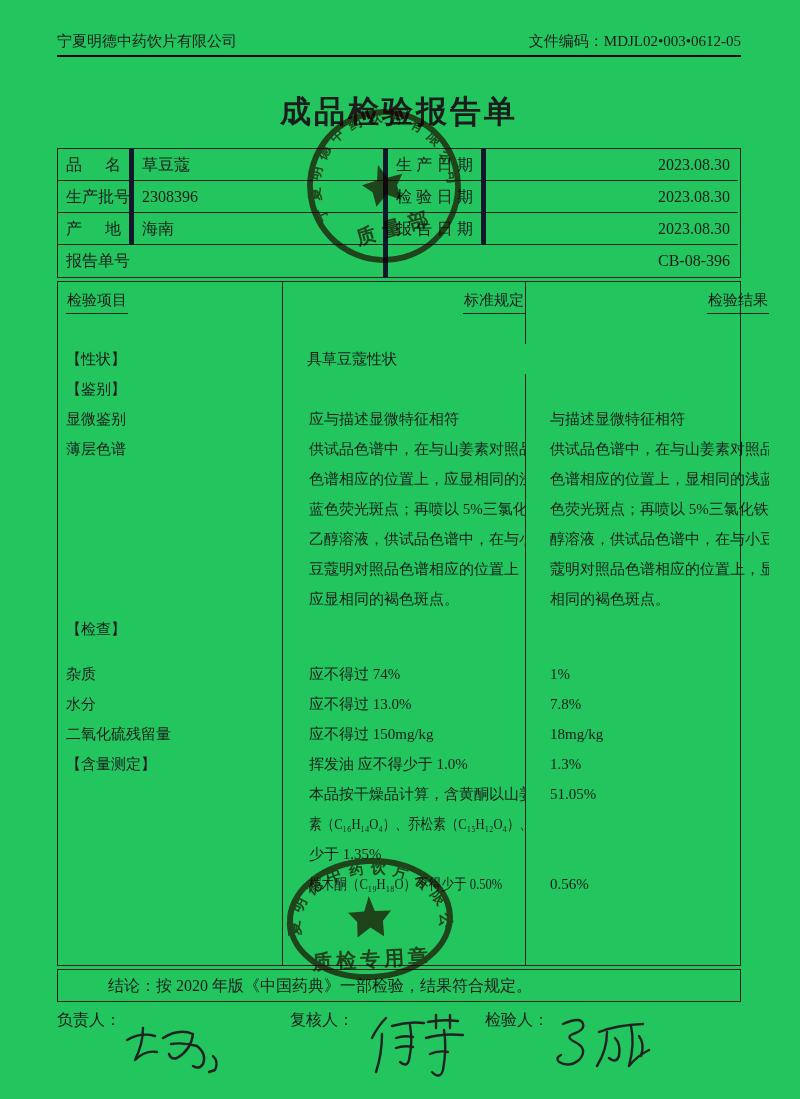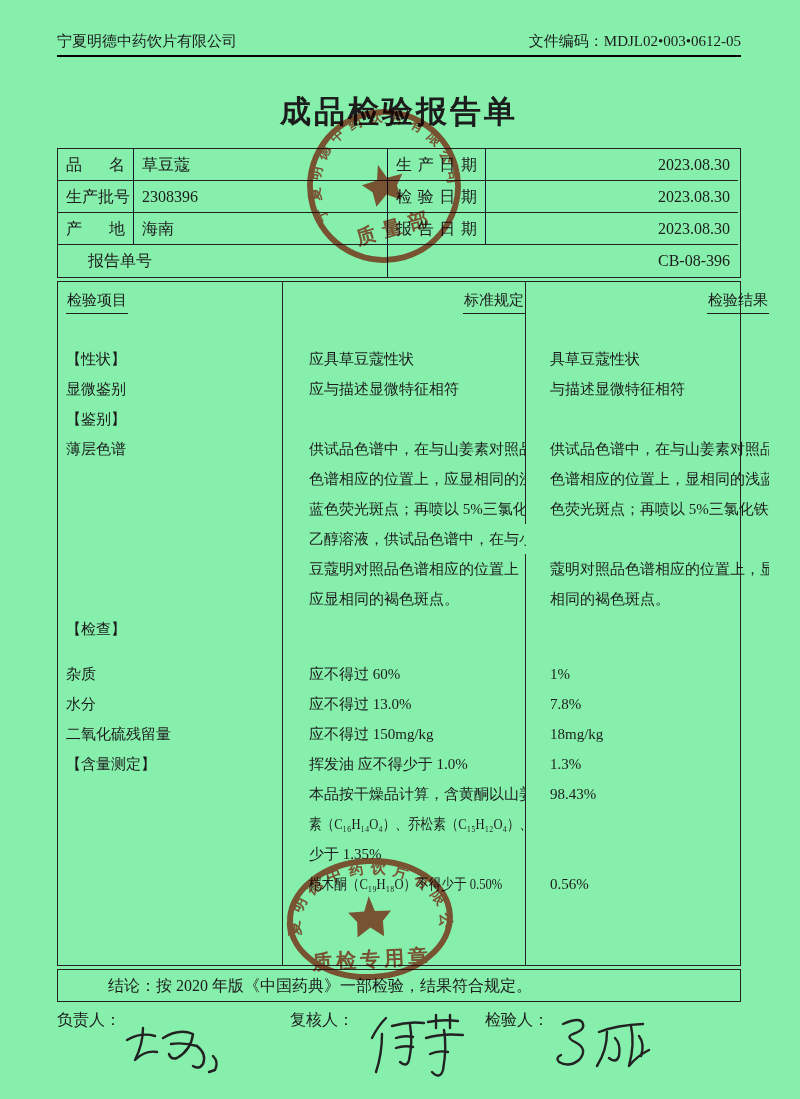--- a/index.html
+++ b/index.html
@@ -1,39 +1,39 @@
 <!DOCTYPE html>
 <html><head>
 <meta charset="utf-8">
 <style>
   * { margin:0; padding:0; box-sizing:border-box; }
   html,body { background:#ffffff; }
   .page {
-    position:relative; width:800px; height:1099px; background:#86efac;
+    position:relative; width:800px; height:1099px; background:#22c55e;
     font-family:"Liberation Serif","DejaVu Serif",serif;
     color:#1c1c1c; overflow:hidden;
   }
   .content { position:absolute; left:57px; top:0; width:684px; }
 
   
   .doc-header { display:flex; justify-content:space-between; align-items:flex-end;
     margin-top:32px; padding-bottom:4px; border-bottom:2.5px solid #000;
     font-size:15px; }
   
   .title { text-align:center; margin-top:34px; font-size:31px; font-weight:bold; letter-spacing:3px; }
 
   
   .info { display:grid; grid-template-columns:76px 254px 98px 252px;
     border:1px solid #222; border-right:1.5px solid #222; margin-top:15px; font-size:16px; }
-  .info > div { height:32px; line-height:31px; border-right:1px solid #0f172a; border-bottom:1px solid #222;
+  .info > div { height:32px; line-height:31px; border-right:5px solid #0f172a; border-bottom:1px solid #222;
     padding:0 8px; overflow:hidden; white-space:nowrap; }
   .info > div:nth-child(4n), .info > div.v-wide { border-right:none;text-align:right; }
   .info > div.last-row { border-bottom:none; }
   .jl { text-align:justify; text-align-last:justify; }
-  .l-wide { grid-column:1 / 3;margin-left:22px; }
+  .l-wide { grid-column:1 / 3; }
   .v-wide { grid-column:3 / 5; }
 
   
   .mt { margin-top:3px; border:1.5px solid #222; font-size:15px; }
   .mt-row { display:grid; grid-template-columns:225px 227px 227px;gap:16px; }
   .mt-row > div { border-right:1px solid #222; line-height:30px; white-space:nowrap; overflow:hidden; }
   .mt-row > div:last-child { border-right:none; }
   .mt-row .ci { padding-left:8px; }
   .mt-row .cs { padding-left:10px; }
   .mt-row .cr { padding-left:8px; }
@@ -103,91 +103,91 @@
 
     <div class="mt">
       <div class="mt-row mt-head">
         <div class="ci"><span class="hul">检验项目</span></div>
         <div class="cs"><span class="hul">标准规定</span></div>
         <div class="cr"><span class="hul">检验结果</span></div>
       </div>
 
       <div class="mt-row">
         <div class="ci">【性状】</div>
-        <div class="cs">应具草豆蔻性状</div>
         <div class="cr">具草豆蔻性状</div>
+      </div>
+      <div class="mt-row">
+        <div class="ci">【鉴别】</div>
+        <div class="cs"></div>
+        <div class="cr"></div>
       </div>
       <div class="mt-row">
         <div class="ci">显微鉴别</div>
         <div class="cs">应与描述显微特征相符</div>
         <div class="cr">与描述显微特征相符</div>
       </div>
       <div class="mt-row">
-        <div class="ci">【鉴别】</div>
-        <div class="cs"></div>
-        <div class="cr"></div>
-      </div>
-      <div class="mt-row">
         <div class="ci">薄层色谱</div>
         <div class="cs">供试品色谱中，在与山姜素对照品</div>
         <div class="cr">供试品色谱中，在与山姜素对照品</div>
       </div>
       <div class="mt-row">
         <div class="ci"></div>
         <div class="cs">色谱相应的位置上，应显相同的浅</div>
         <div class="cr">色谱相应的位置上，显相同的浅蓝</div>
       </div>
       <div class="mt-row">
         <div class="ci"></div>
         <div class="cs">蓝色荧光斑点；再喷以 5%三氯化铁</div>
         <div class="cr">色荧光斑点；再喷以 5%三氯化铁乙</div>
       </div>
       <div class="mt-row">
         <div class="ci"></div>
         <div class="cs">乙醇溶液，供试品色谱中，在与小</div>
+        <div class="cr">醇溶液，供试品色谱中，在与小豆</div>
       </div>
       <div class="mt-row">
         <div class="ci"></div>
         <div class="cs">豆蔻明对照品色谱相应的位置上，</div>
         <div class="cr">蔻明对照品色谱相应的位置上，显</div>
       </div>
       <div class="mt-row">
         <div class="ci"></div>
         <div class="cs">应显相同的褐色斑点。</div>
         <div class="cr">相同的褐色斑点。</div>
       </div>
       <div class="mt-row">
         <div class="ci">【检查】</div>
         <div class="cs"></div>
         <div class="cr"></div>
       </div>
       <div class="mt-row gap">
         <div class="ci">杂质</div>
-        <div class="cs">应不得过 60%</div>
+        <div class="cs">应不得过 74%</div>
         <div class="cr">1%</div>
       </div>
       <div class="mt-row">
         <div class="ci">水分</div>
         <div class="cs">应不得过 13.0%</div>
         <div class="cr">7.8%</div>
       </div>
       <div class="mt-row">
         <div class="ci">二氧化硫残留量</div>
         <div class="cs">应不得过 150mg/kg</div>
         <div class="cr">18mg/kg</div>
       </div>
       <div class="mt-row">
         <div class="ci">【含量测定】</div>
         <div class="cs">挥发油 应不得少于 1.0%</div>
         <div class="cr">1.3%</div>
       </div>
       <div class="mt-row">
         <div class="ci"></div>
         <div class="cs">本品按干燥品计算，含黄酮以山姜</div>
-        <div class="cr">98.43%</div>
+        <div class="cr">51.05%</div>
       </div>
       <div class="mt-row">
         <div class="ci"></div>
         <div class="cs"><span class="sq">素（C₁₆H₁₄O₄）、乔松素（C₁₅H₁₂O₄）、</span></div>
         <div class="cr"></div>
       </div>
       <div class="mt-row">
         <div class="ci"></div>
         <div class="cs">少于 1.35%</div>
         <div class="cr"></div>

